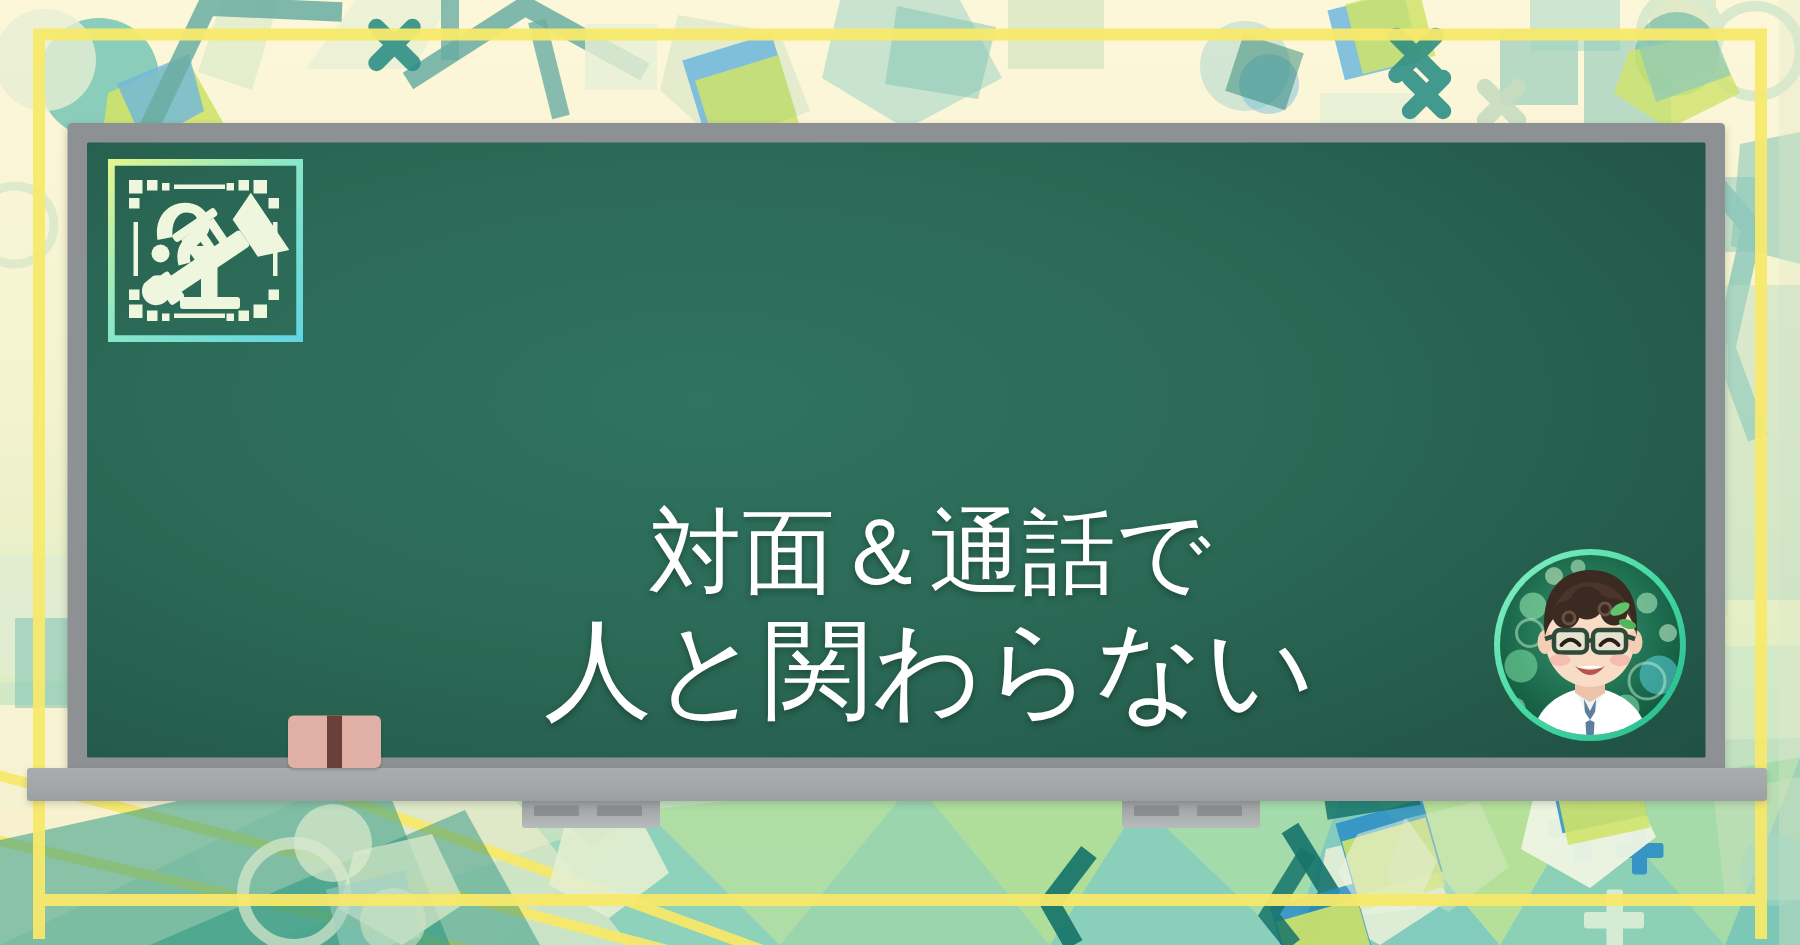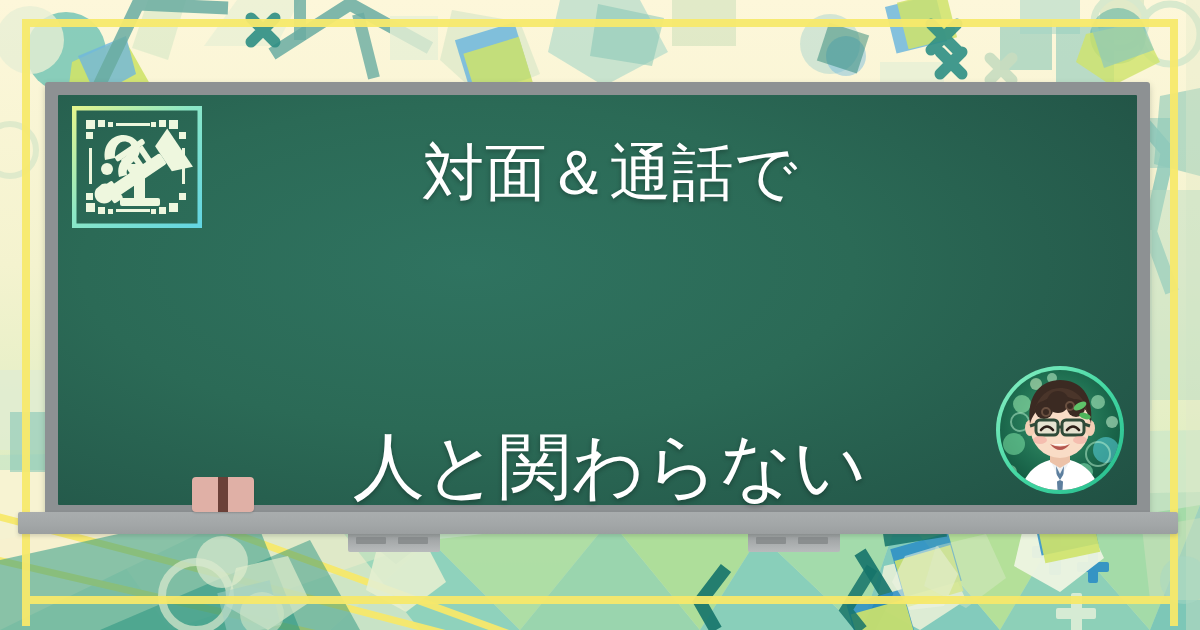--- a/index.html
+++ b/index.html
@@ -75,31 +75,30 @@
   #emblem {
     position:absolute;
     left:72px; top:106px;
     width:130px; height:122px;
     z-index:30;
   }
 
   
   #headline {
     position:absolute;
-    left:240px; top:120px;
+    left:250px; top:120px;
     width:740px; height:370px;
     z-index:28;
     display:flex; flex-direction:column;
-    align-items:center; justify-content:space-between;
+    align-items:center; justify-content:flex-end;
     color:#ffffff;
     text-shadow:0 2px 5px rgba(0,0,0,.30);
     font-family:"Liberation Serif","DejaVu Serif", serif;
     letter-spacing:.02em;
     font-weight:400;
-    margin-top:20px;
   }
   #line1 { font-size:62px; line-height:1.08; }
   #line2 { font-size:72px; line-height:1.18; margin-top:2px; }
   #line3 { font-size:84px; line-height:1.18; margin-top:18px; }
 
   
   #avatar {
     position:absolute;
     left:992px; top:362px;
     width:136px; height:136px;

